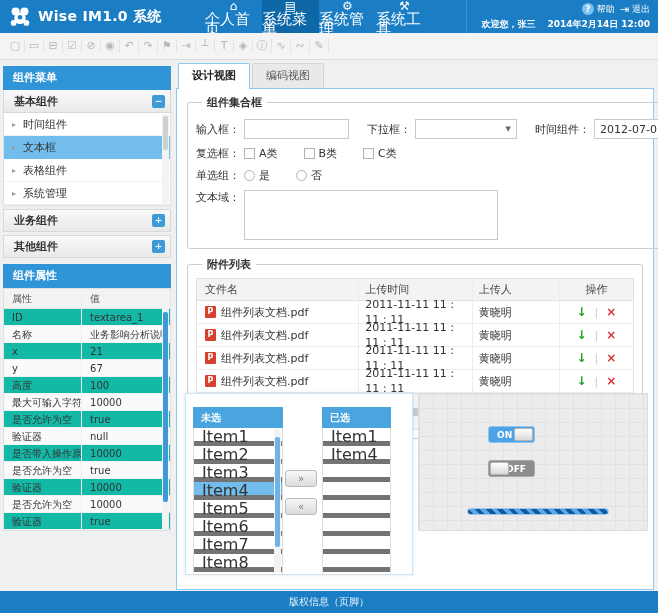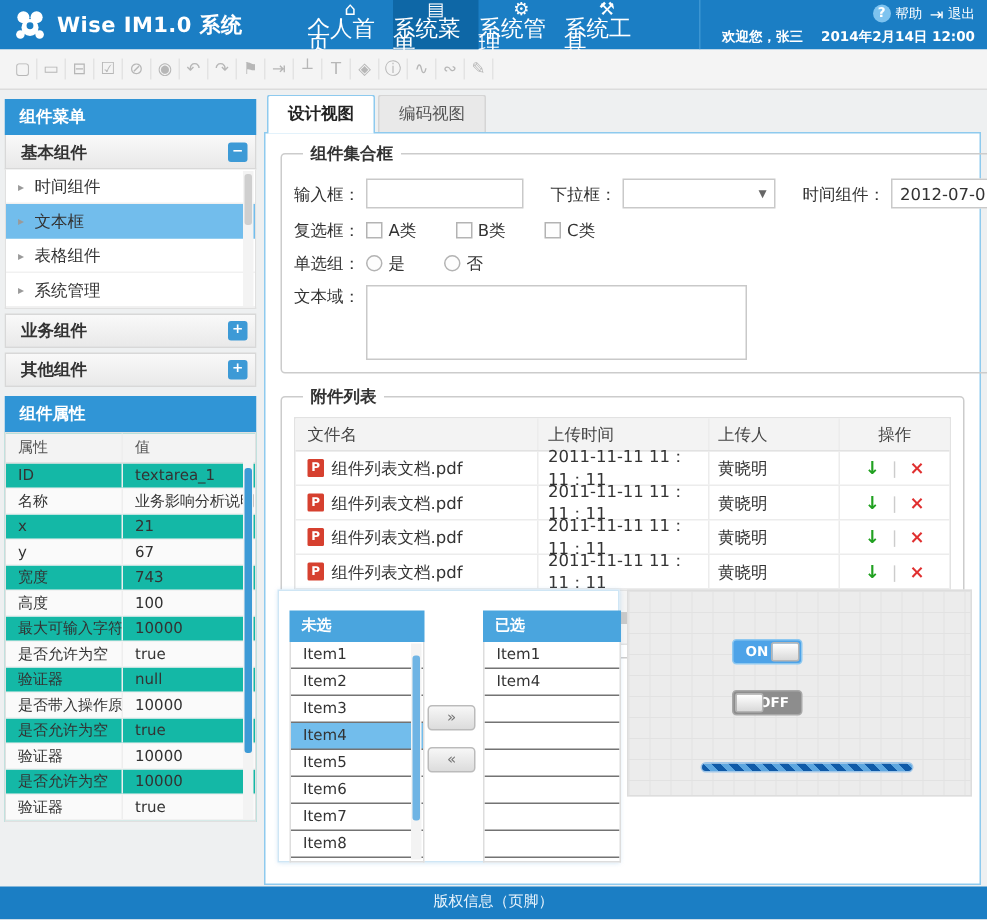--- a/index.html
+++ b/index.html
@@ -81,24 +81,24 @@
   .upload-strip { border:1px solid #e2e2e2; background:#f4f4f4; display:flex; align-items:center; padding:5px 8px; }
   .upload-btn { border:1px solid #7fb4dd; background:linear-gradient(#fdfefe,#e6f1fa); color:#3b6f9e; border-radius:2px; padding:2px 8px; font-size:10px; cursor:pointer; white-space:nowrap; }
   .ptrack { width:278px; height:8px; background:#c9c9c9; border-radius:4px; margin-left:14px; overflow:hidden; }
   .pfill { height:100%; background:#3d97e0; border-radius:4px; }
   .plabel { color:#2e86c8; font-weight:bold; font-size:10px; margin-left:6px; }
   .phint { margin-left:auto; font-size:10px; color:#333; }
   
   .transfer-box { position:absolute; left:8px; top:304px; width:228px; height:182px; background:#fff; border:1px solid #cfe6f5; box-shadow:0 0 3px rgba(140,190,230,.4); }
   .tlist { position:absolute; top:13px; }
   .tlist.left { left:7px; width:90px; }
-  .tlist.right { left:136px; width:92px;border-radius:13px; }
+  .tlist.right { left:136px; width:69px;border-radius:13px; }
   .list-header { height:21px; background:#4aa5de; color:#fff; line-height:21px; padding-left:8px; font-weight:bold; font-size:10px; }
   .list-body { background:#fff; border:1px solid #ddd; border-top:none; height:147px; position:relative; overflow:hidden; }
-  .litem { height:18px; line-height:18px; padding-left:8px; border-bottom:1px solid #737373; font-size:10px; cursor:pointer; white-space:nowrap; }
+  .litem { height:18px; line-height:18px; padding-left:8px; border-bottom:5px solid #737373; font-size:16px; cursor:pointer; white-space:nowrap; }
   .litem.selected { background:#72bdec; }
   .tr-btn { position:absolute; left:99px; width:32px; height:17px; background:linear-gradient(#f7f7f7,#dcdcdc); border:1px solid #bbb; border-radius:3px; color:#777; text-align:center; line-height:15px; font-size:10px; cursor:pointer; }
   .tr-btn.to-right { top:76px; } .tr-btn.to-left { top:104px; }
   .canvas { position:absolute; left:241px; right:5px; top:304px; height:138px; background:#ececec; border:1px solid #ddd;
     background-image:linear-gradient(#e2e2e2 1px,transparent 1px),linear-gradient(90deg,#e2e2e2 1px,transparent 1px);
     background-size:14px 14px; }
   .toggle { position:absolute; width:47px; height:17px; border-radius:3px; font-size:9px; font-weight:bold; color:#fff; cursor:pointer; }
   .toggle .knob { position:absolute; top:1px; width:19px; height:13px; border-radius:2px; background:linear-gradient(#fff,#d9d9d9); border:1px solid #b5b5b5; }
   .toggle.on { left:69px; top:32px; background:#4da3e8; border:1px solid #8ec8f0; }
   .toggle.on .label { position:absolute; left:8px; top:3px; }
@@ -230,24 +230,20 @@
         </div>
       <div class="prow">
           <div class="pc1">x</div>
           <div class="pc2">21</div>
         </div>
       <div class="prow">
           <div class="pc1">y</div>
           <div class="pc2">67</div>
         </div>
       <div class="prow">
-          <div class="pc1">宽度</div>
-          <div class="pc2">743</div>
-        </div>
-      <div class="prow">
           <div class="pc1">高度</div>
           <div class="pc2">100</div>
         </div>
       <div class="prow">
           <div class="pc1">最大可输入字符数</div>
           <div class="pc2">10000</div>
         </div>
       <div class="prow">
           <div class="pc1">是否允许为空</div>
           <div class="pc2">true</div>

